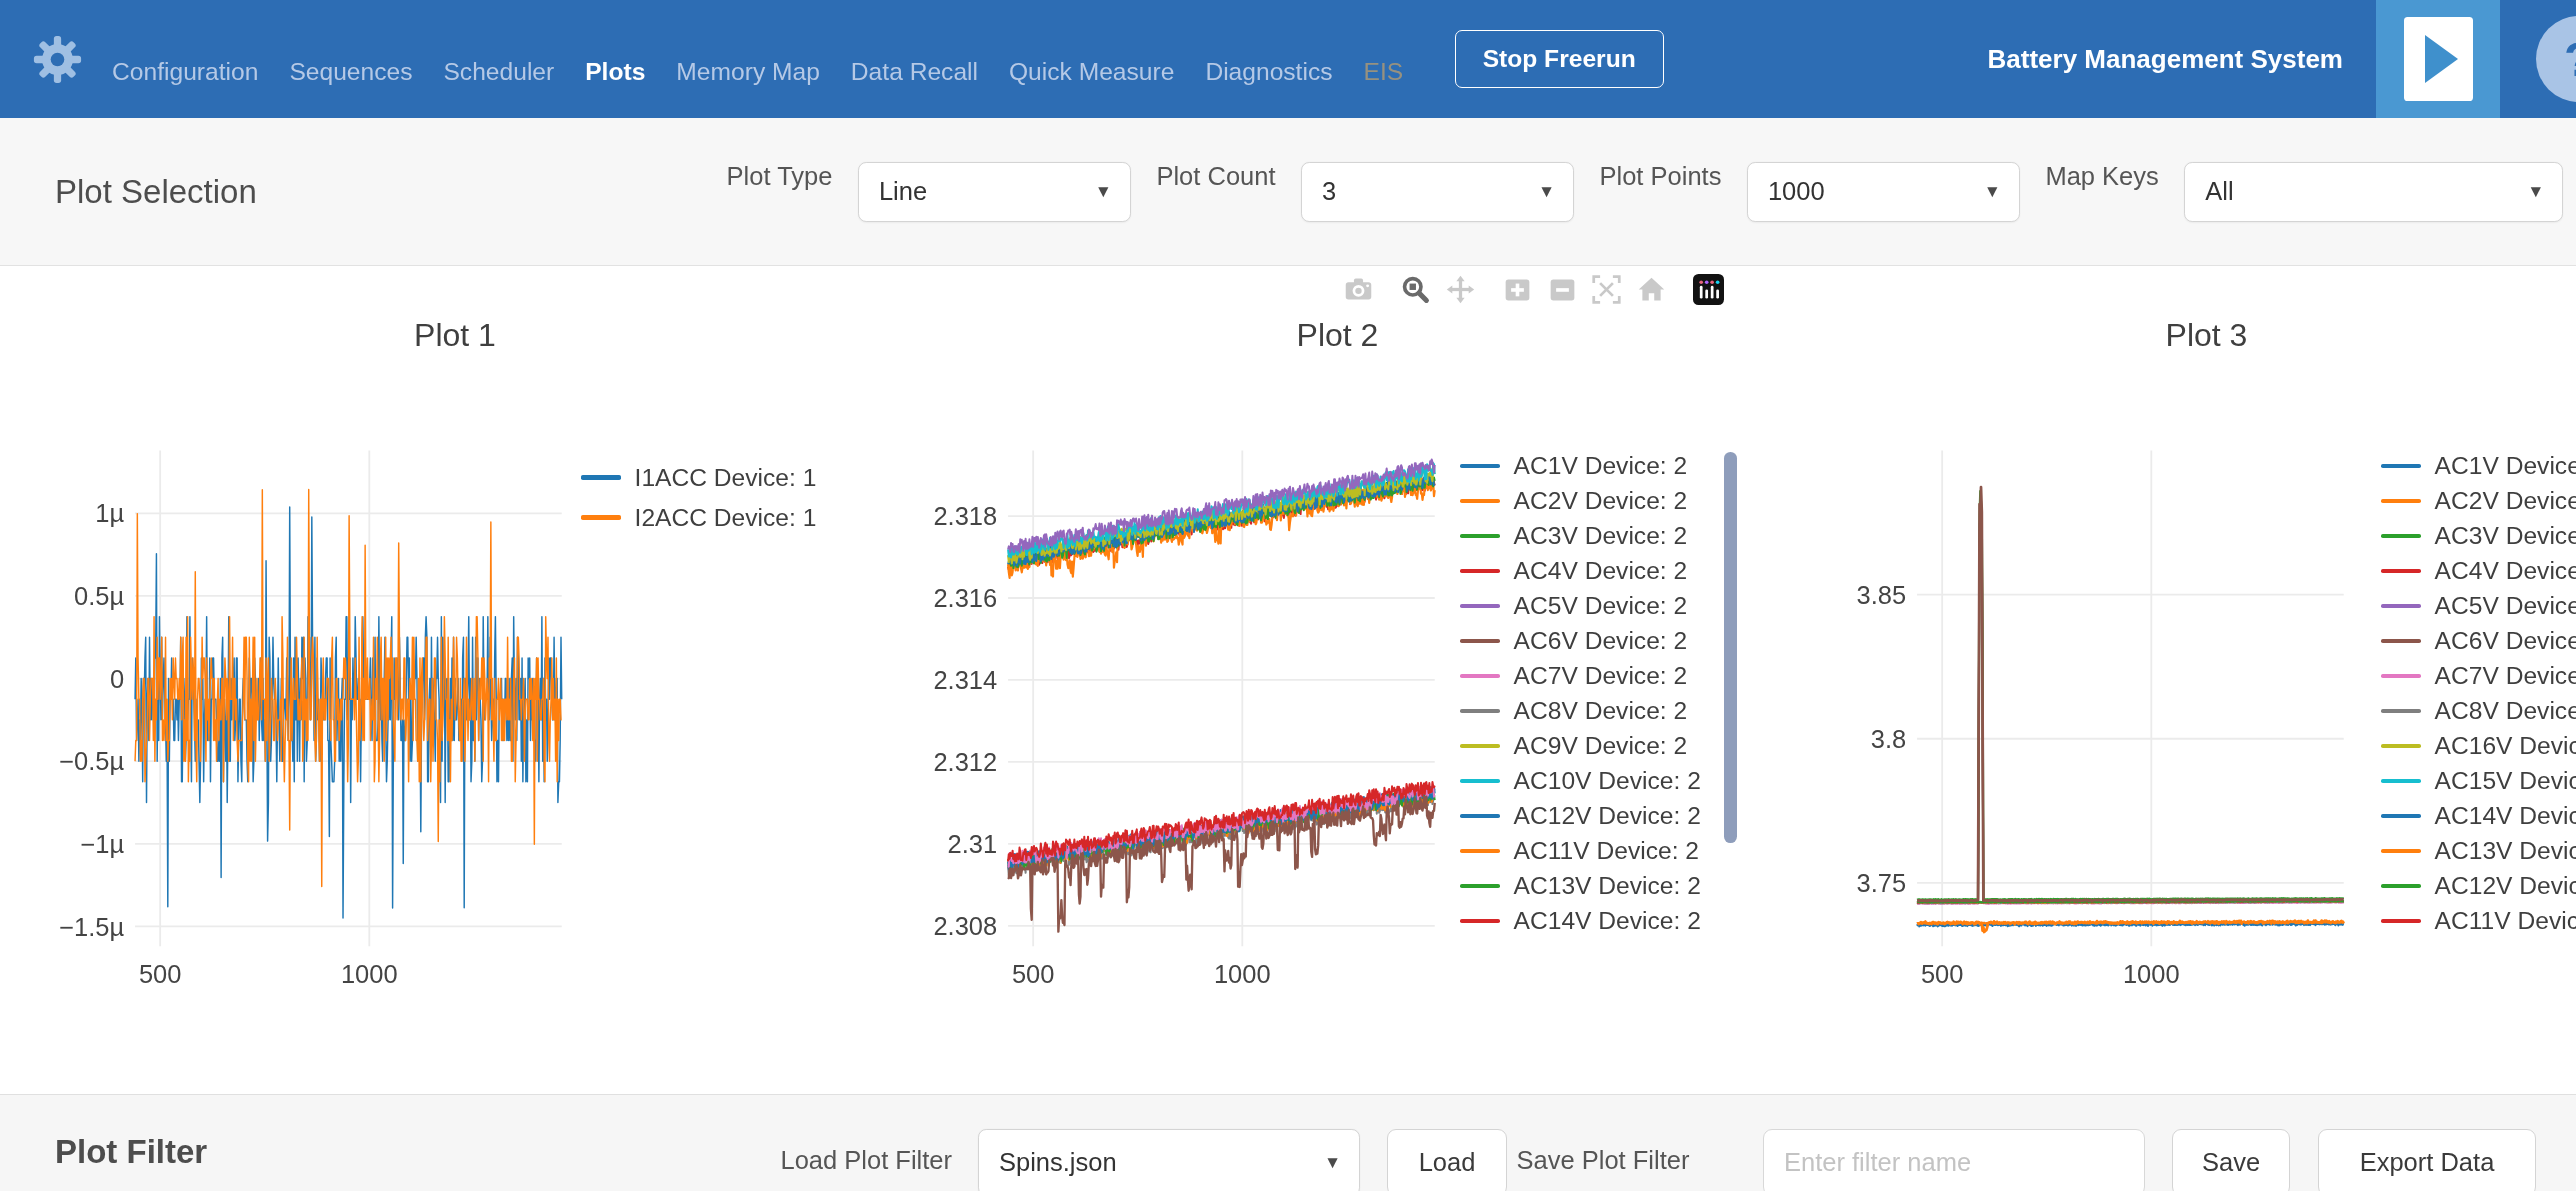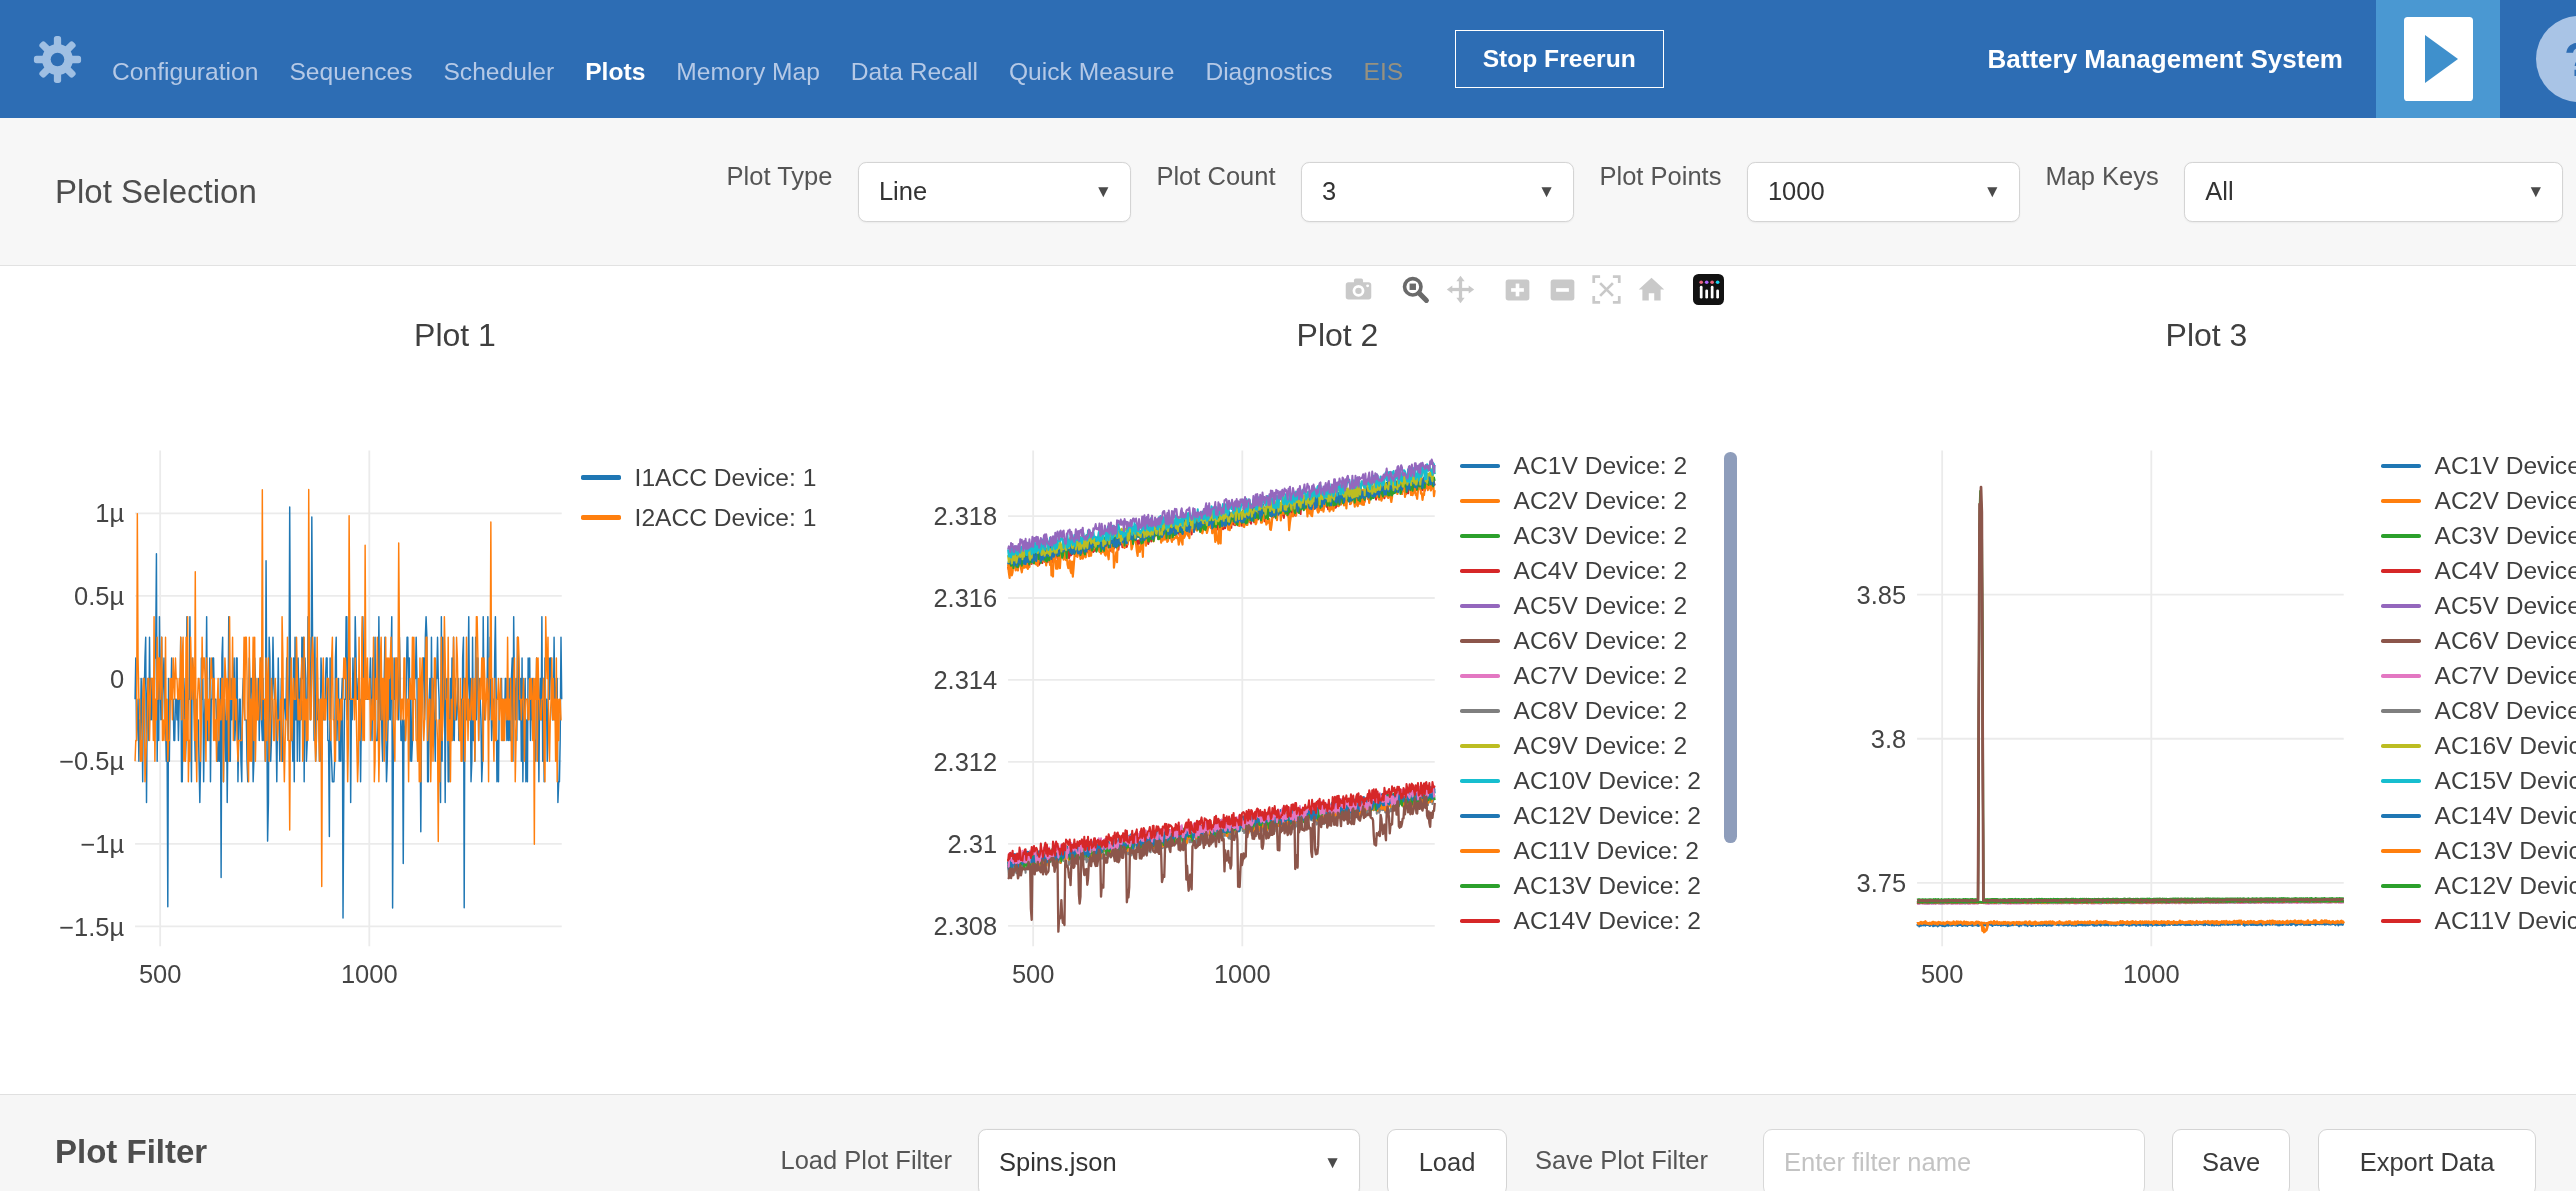--- a/index.html
+++ b/index.html
@@ -9,21 +9,21 @@
   
   #topnav{position:absolute;top:0;left:0;right:0;height:118px;background:#2d6db4;
           display:flex;align-items:center;padding-left:33px;box-sizing:border-box}
   #gear-slot{width:49px;height:49px;margin-right:14.6px;flex:none}
   #nav-items{display:flex;align-items:flex-start;height:92px}
   .nav-item{position:relative;display:flex;align-items:center;height:118px;padding:0 15.5px;
             font-size:24.6px;color:#b5c9e6;cursor:pointer;white-space:nowrap}
   .nav-item.active{color:#fff;font-weight:bold}
   .nav-item.active::after{content:"";position:absolute;left:5.5px;right:5.5px;bottom:0;height:10px;background:#4a98d2}
   .nav-item.disabled{color:#97917f;cursor:default}
-  .stop-btn{margin-left:36px;background:transparent;border:1.8px solid #fff;border-radius:0;
+  .stop-btn{margin-left:36px;background:transparent;border:1.8px solid #fff;border-radius:7px;
             color:#fff;font-weight:bold;font-size:24.6px;padding:13.6px 27px;font-family:inherit;cursor:pointer}
   .app-title{margin-left:auto;font-size:26px;font-weight:bold;color:#fff;white-space:nowrap}
   .play-block{width:124px;height:118px;background:#4a98d2;margin-left:33px;flex:none;
               display:flex;align-items:center;justify-content:center;cursor:pointer}
   .play-inner{width:69px;height:84px;background:#fff;border-radius:3.6px;display:flex;align-items:center;justify-content:center}
   .play-tri{width:0;height:0;border-left:33px solid #3f90cc;border-top:24.6px solid transparent;border-bottom:24.6px solid transparent;margin-left:7.3px}
   .help-zone{width:76px;height:118px;position:relative;flex:none}
   .help-circle{position:absolute;left:36px;top:16.4px;width:86px;height:86px;border-radius:50%;background:#a9c4e6;
                display:flex;align-items:center;justify-content:center;font-size:49px;font-weight:bold;color:#2d6db4;cursor:pointer}
 
@@ -60,21 +60,21 @@
   .p2 .legend-item,.p3 .legend-item{height:35px}
   .swatch{width:40px;height:4.5px;border-radius:1.8px;margin-right:13.6px;flex:none}
   .legend-label{font-size:24.6px;color:#3f3f3f}
   .legend-scrollbar{position:absolute;left:264px;top:3.6px;width:12.7px;height:391px;border-radius:6.4px;background:#8e9dbb;cursor:pointer}
 
   
   #filter-bar{position:absolute;top:1094px;left:0;right:0;height:97px;background:#f6f6f6;border-top:0.9px solid #e0e0e0}
   .filter-heading{position:absolute;left:55px;top:38px;font-size:33px;font-weight:bold;color:#4d4d4d}
   .fl{position:absolute;top:51px;font-size:25.5px;color:#555}
   #load-label{left:755px;width:197px;text-align:right}
-  #save-label{left:1535px;width:202px;text-align:left}
+  #save-label{left:1502px;width:202px;text-align:center}
   .abs-ctl{position:absolute;top:34px;height:67px;box-sizing:border-box}
   #load-select{left:978px;width:382px}
   .btn{background:#fff;border:0.9px solid #d4d4d4;border-radius:9px;font-size:25.5px;color:#3a3a3a;
        display:flex;align-items:center;justify-content:center;cursor:pointer;font-family:inherit}
   #load-btn{left:1387px;width:120px}
   #save-btn{left:2172px;width:118px}
   #export-btn{left:2318px;width:218px}
   input.filter{left:1763px;width:382px;border:0.9px solid #d8d8d8;border-radius:9px;font-size:25.5px;
                padding:0 20px;color:#333;background:#fff;font-family:inherit;outline:none}
   input.filter::placeholder{color:#c3c3c3}

